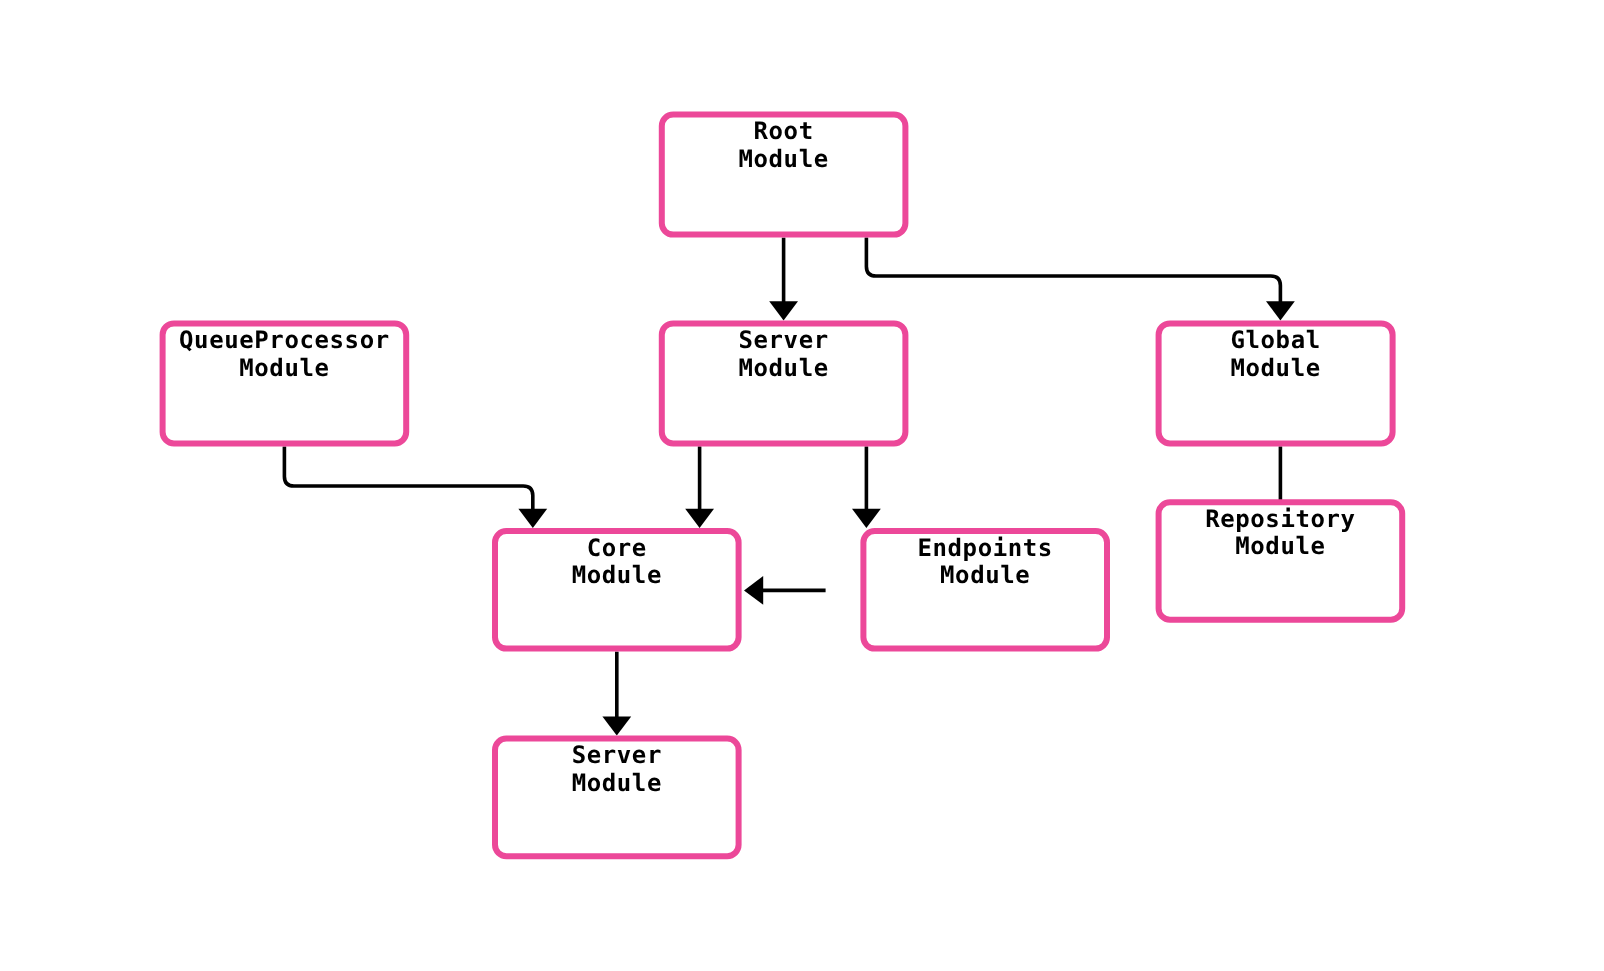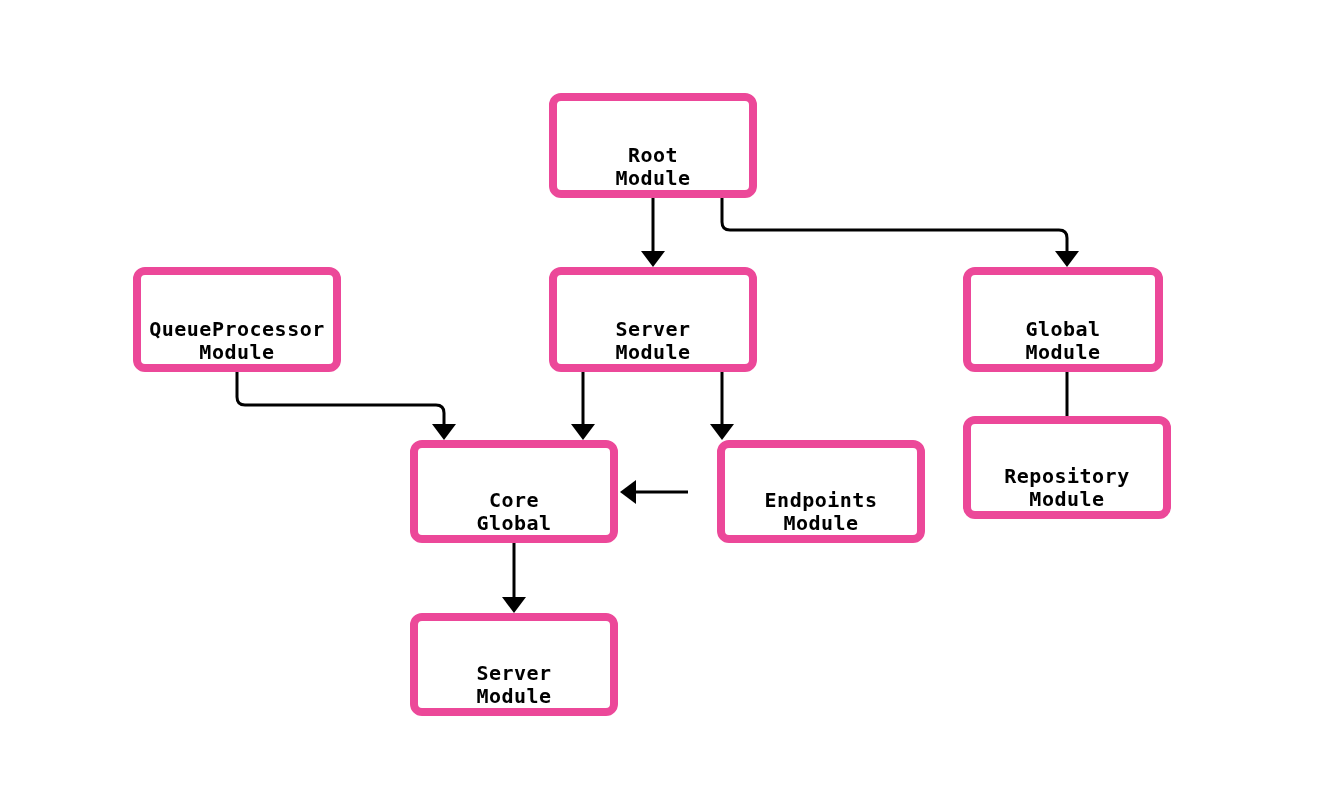--- a/index.html
+++ b/index.html
@@ -29,24 +29,24 @@
     stroke-width: 3;
   }
   .arrowhead {
     fill: #000000;
     stroke: none;
   }
   .node {
     position: absolute;
     box-sizing: border-box;
     background: #ffffff;
-    border: 8px solid #ec4899;
+    border: 5px solid #ec4899;
     border-radius: 12px;
     display: flex;
-    align-items: flex-end;
+    align-items: flex-start;
     justify-content: center;
   }
   .node-label {
     white-space: pre-line;
     text-align: center;
     font-size: 20px;
     font-weight: bold;
     line-height: 23px;
     color: #000000;
     letter-spacing: 0.5px;
@@ -115,21 +115,21 @@
 Module</span>
   </div>
 
   <div class="node" style="left:963px; top:267px; width:200px; height:105px;">
     <span class="node-label">Global
 Module</span>
   </div>
 
   <div class="node" style="left:410px; top:440px; width:208px; height:103px;">
     <span class="node-label">Core
-Global</span>
+Module</span>
   </div>
 
   <div class="node" style="left:688px; top:440px; width:208px; height:103px;margin-left:29px;">
     <span class="node-label">Endpoints
 Module</span>
   </div>
 
   <div class="node" style="left:963px; top:416px; width:208px; height:103px;">
     <span class="node-label">Repository
 Module</span>

